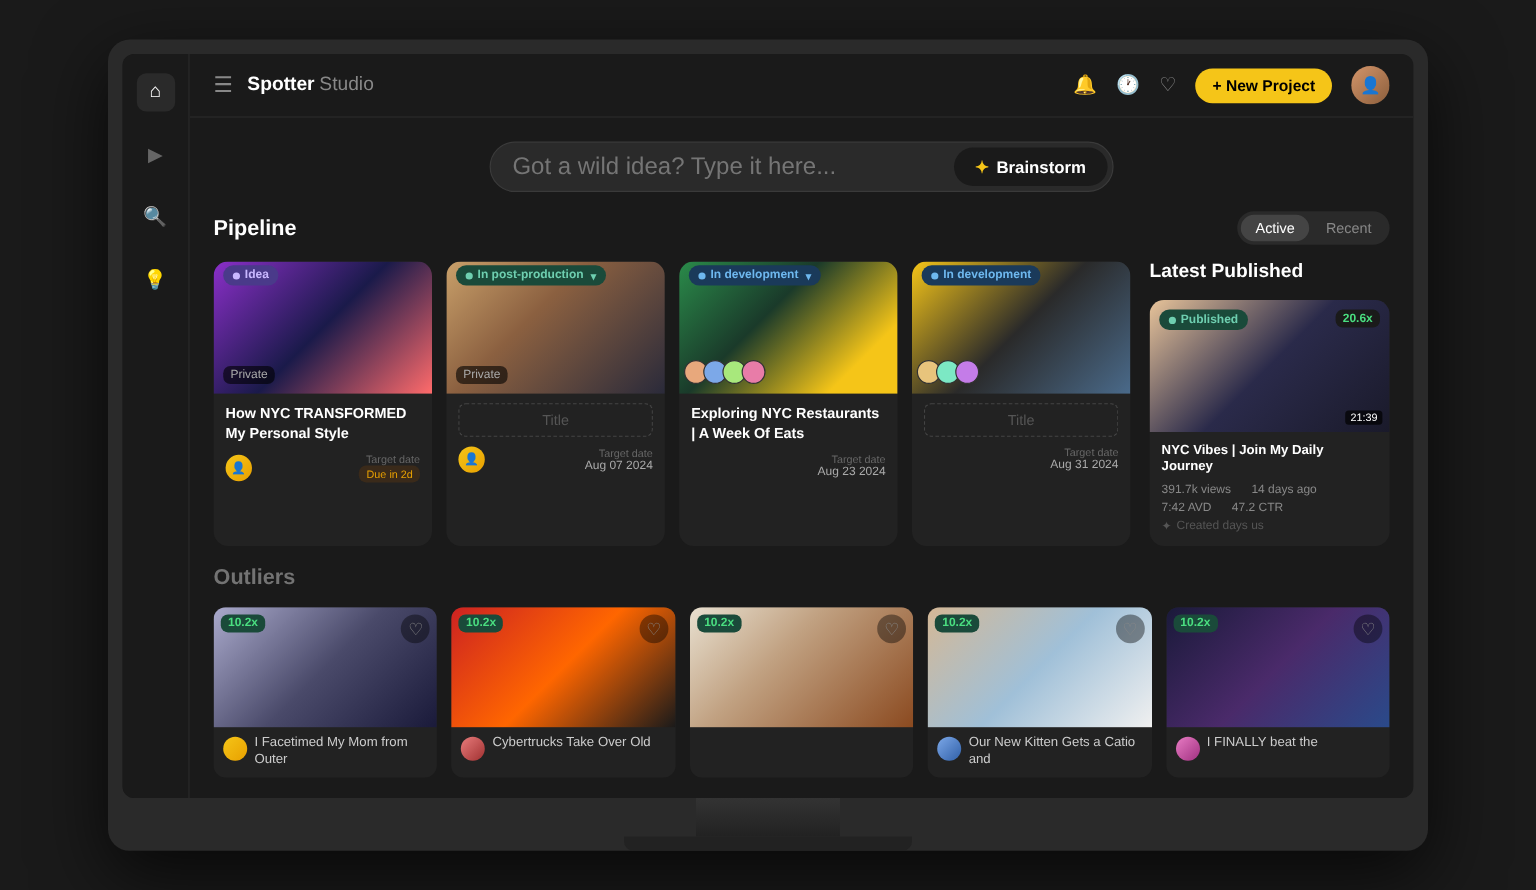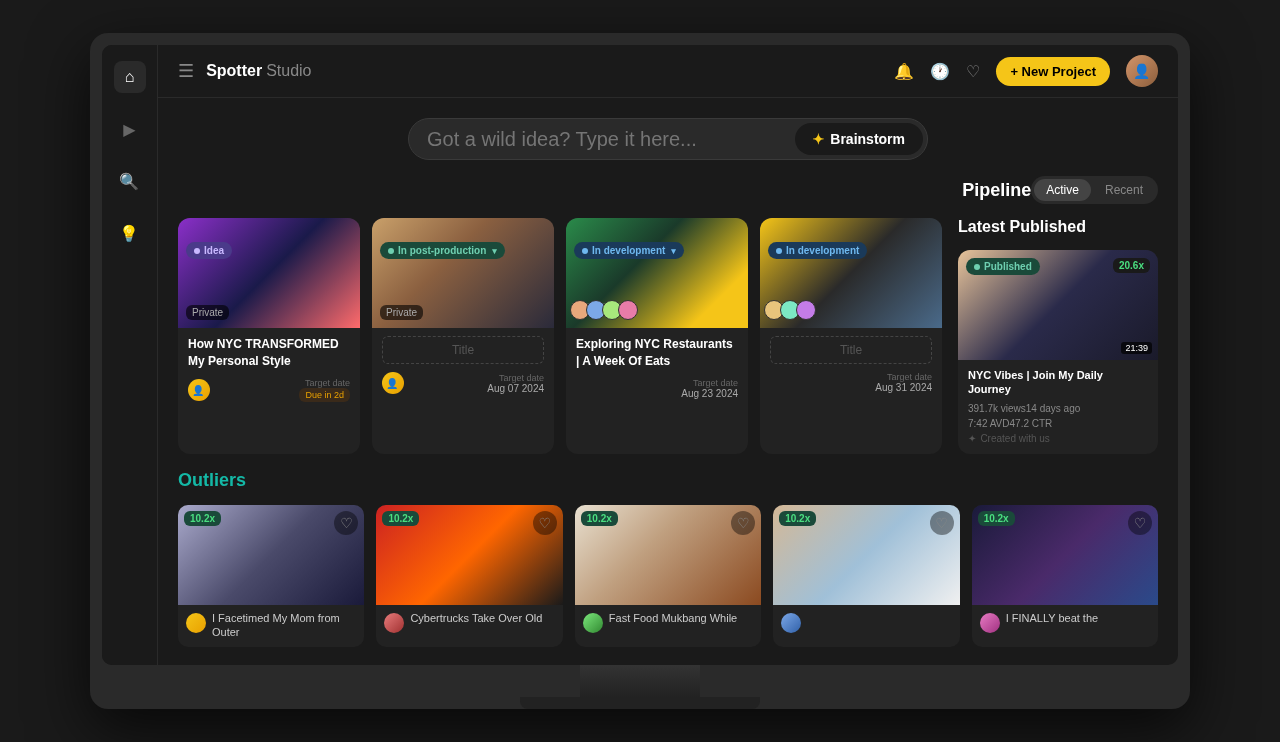--- a/index.html
+++ b/index.html
@@ -193,21 +193,21 @@
       font-size: 14px;
     }
 
     
     .pipeline-section {
       padding: 0 20px 16px;
     }
     .section-header {
       display: flex;
       align-items: center;
-      justify-content: flex-end;
+      justify-content: space-between;
       margin-bottom: 14px;
     }
     .section-title {
       color: #fff;
       font-size: 18px;
       font-weight: 700;
     }
     .toggle-group {
       display: flex;
       background: #2a2a2a;
@@ -249,21 +249,21 @@
       min-width: 0;
     }
     .card-image {
       width: 100%;
       height: 110px;
       position: relative;
       overflow: hidden;
     }
     .card-badge {
       position: absolute;
-      top: 24px;
+      top: 3px;
       left: 8px;
       border-radius: 10px;
       padding: 3px 8px;
       font-size: 10px;
       font-weight: 600;
       display: flex;
       align-items: center;
       gap: 4px;
     }
     .badge-idea { background: #4a3a8a; color: #c9b8ff; }
@@ -410,40 +410,40 @@
     }
     .pub-video-title {
       color: #fff;
       font-size: 11px;
       font-weight: 600;
       margin-bottom: 6px;
       line-height: 1.3;
     }
     .pub-stats {
       display: flex;
-      gap: 0;
+      gap: 17px;
       font-size: 10px;
       color: #888;
       margin-bottom: 4px;
       text-align: center;
     }
     .pub-created {
       font-size: 10px;
       color: #555;
       display: flex;
       align-items: center;
       gap: 4px;
     }
 
     
     .outliers-section {
       padding: 0 20px 16px;
     }
     .outliers-title {
-      color: #14b8a6;
+      color: #737373;
       font-size: 18px;
       font-weight: 700;
       margin-bottom: 14px;
     }
     .outliers-grid {
       display: flex;
       gap: 12px;
     }
     .outlier-card {
       flex: 1;
@@ -691,21 +691,21 @@
                     <div class="pub-stats">
                       <span>391.7k views</span>
                       <span>14 days ago</span>
                     </div>
                     <div class="pub-stats">
                       <span>7:42 AVD</span>
                       <span>47.2 CTR</span>
                     </div>
                     <div class="pub-created">
                       <span>✦</span>
-                      <span>Created with us</span>
+                      <span>Created days us</span>
                     </div>
                   </div>
                 </div>
               </div>
 
             </div>
           </div>
 
           <div class="outliers-section">
             <div class="outliers-title">Outliers</div>
@@ -731,33 +731,30 @@
                   <div class="outlier-avatar" style="background:linear-gradient(135deg,#e87c7c,#a03030);width:20px;height:20px;border-radius:50%;"></div>
                   <div class="outlier-title">Cybertrucks Take Over Old</div>
                 </div>
               </div>
 
               <div class="outlier-card">
                 <div class="outlier-image img-food">
                   <div class="outlier-multiplier">10.2x</div>
                   <div class="heart-btn">♡</div>
                 </div>
-                <div class="outlier-body">
-                  <div class="outlier-avatar" style="background:linear-gradient(135deg,#7ce87c,#308830);width:20px;height:20px;border-radius:50%;"></div>
-                  <div class="outlier-title">Fast Food Mukbang While</div>
-                </div>
               </div>
 
               <div class="outlier-card">
                 <div class="outlier-image img-kitten">
                   <div class="outlier-multiplier">10.2x</div>
                   <div class="heart-btn">♡</div>
                 </div>
                 <div class="outlier-body">
                   <div class="outlier-avatar" style="background:linear-gradient(135deg,#7ca8e8,#3060a8);width:20px;height:20px;border-radius:50%;"></div>
+                  <div class="outlier-title">Our New Kitten Gets a Catio and</div>
                 </div>
               </div>
 
               <div class="outlier-card">
                 <div class="outlier-image img-gaming">
                   <div class="outlier-multiplier">10.2x</div>
                   <div class="heart-btn">♡</div>
                 </div>
                 <div class="outlier-body">
                   <div class="outlier-avatar" style="background:linear-gradient(135deg,#e87cc4,#a03080);width:20px;height:20px;border-radius:50%;"></div>

